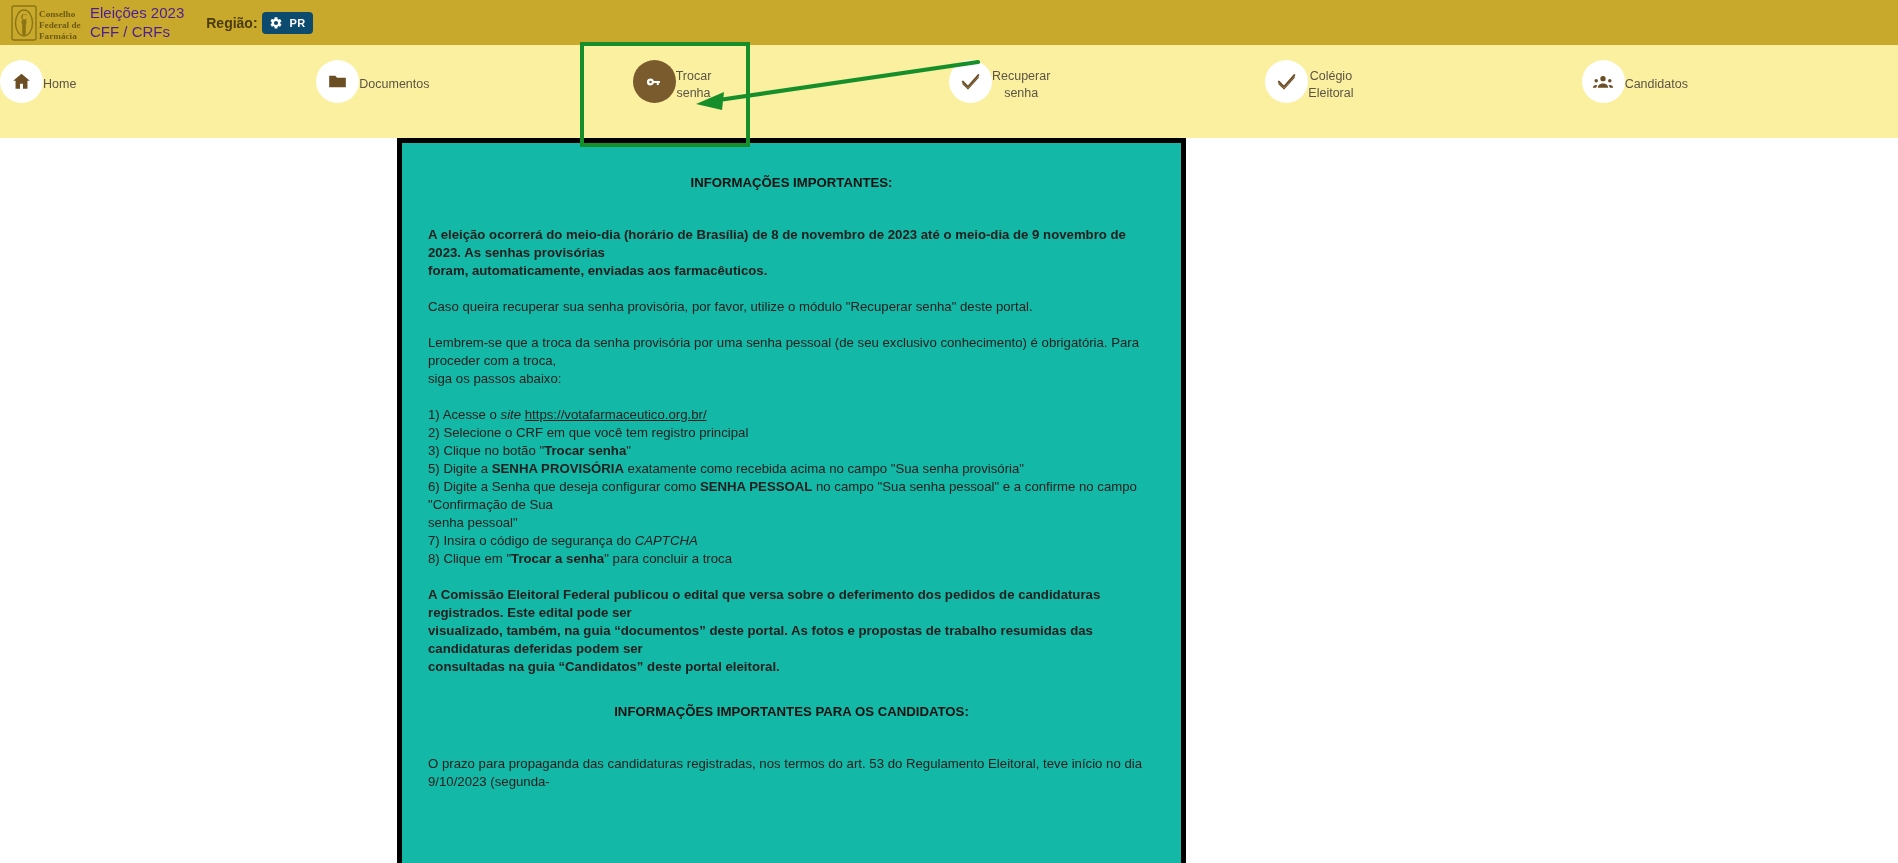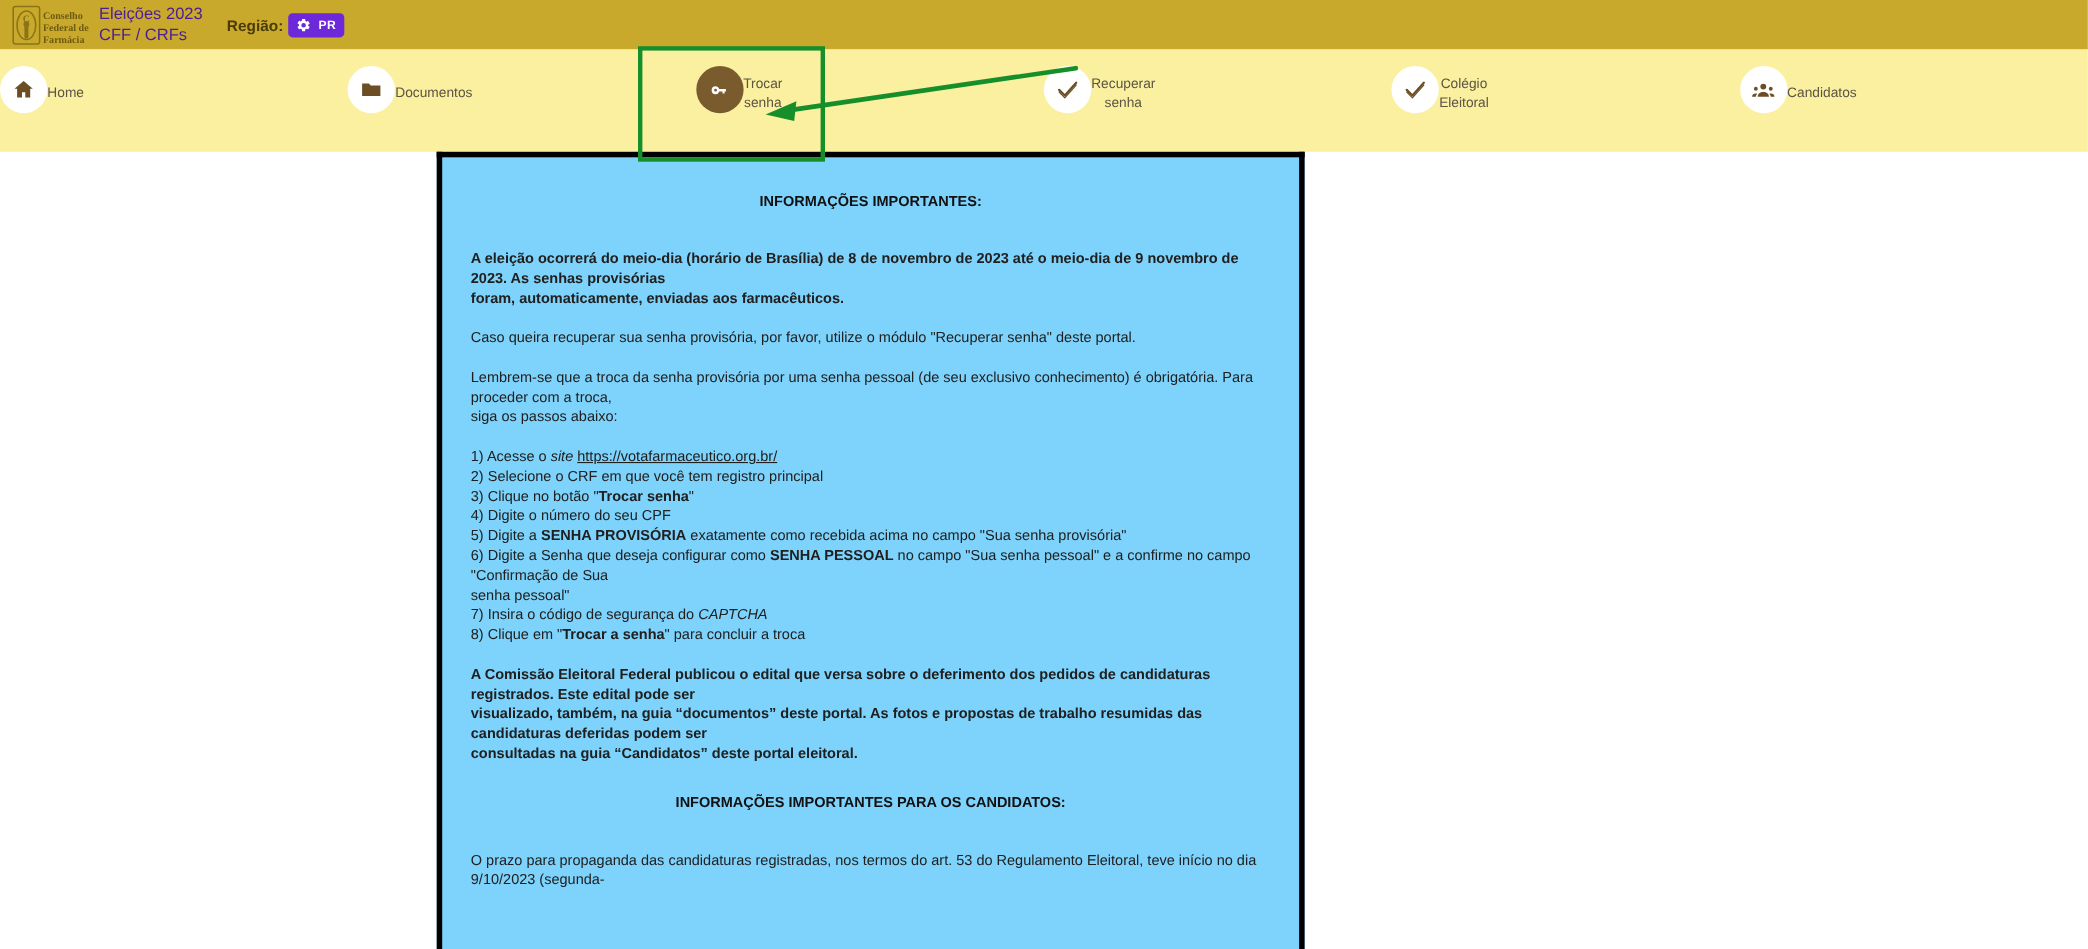--- a/index.html
+++ b/index.html
@@ -60,21 +60,21 @@
   .regiao-label {
     font-size: 14px;
     font-weight: bold;
     color: #4a3c08;
     white-space: nowrap;
     margin-right: 4px;
   }
   .regiao-badge {
     display: inline-flex;
     align-items: center;
-    background: #6d28d9;
+    background: #0c4a6e;
     border-radius: 4px;
     height: 22px;
     padding: 0 7px;
     color: #ffffff;
   }
   .regiao-badge .gear {
     width: 14px;
     height: 14px;
     display: block;
   }
@@ -148,21 +148,21 @@
     z-index: 31;
   }
 
   
   .doc-panel {
     position: absolute;
     left: 397px;
     top: 138px;
     width: 789px;
     height: 725px;
-    background: #7dd3fc;
+    background: #14b8a6;
     border: 5px solid #000000;
     border-bottom: none;
     box-sizing: border-box;
     overflow: hidden;
     z-index: 10;
   }
   .doc-inner {
     padding: 22px 26px 0 26px;
     font-size: 13.2px;
     line-height: 18px;
@@ -326,21 +326,20 @@
     <div class="spacer-md"></div>
 
     <div class="steps">
 
       <p class="doc-p"><span>1) Acesse o </span><span class="i">site</span><span> </span><a class="lnk" href="#">https://votafarmaceutico.org.br/</a></p>
 
       <p class="doc-p">2) Selecione o CRF em que você tem registro principal</p>
 
       <p class="doc-p"><span>3) Clique no botão "</span><span class="b">Trocar senha</span><span>"</span></p>
 
-      <p class="doc-p">4) Digite o número do seu CPF</p>
 
       <p class="doc-p"><span>5) Digite a </span><span class="b">SENHA PROVISÓRIA</span><span> exatamente como recebida acima no campo "Sua senha provisória"</span></p>
 
       <p class="doc-p"><span>6) Digite a Senha que deseja configurar como </span><span class="b">SENHA PESSOAL</span><span> no campo "Sua senha pessoal" e a confirme no campo "Confirmação de Sua</span></p>
       <p class="doc-p">senha pessoal"</p>
 
       <p class="doc-p"><span>7) Insira o código de segurança do </span><span class="i">CAPTCHA</span></p>
 
       <p class="doc-p"><span>8) Clique em "</span><span class="b">Trocar a senha</span><span>" para concluir a troca</span></p>
     </div>

